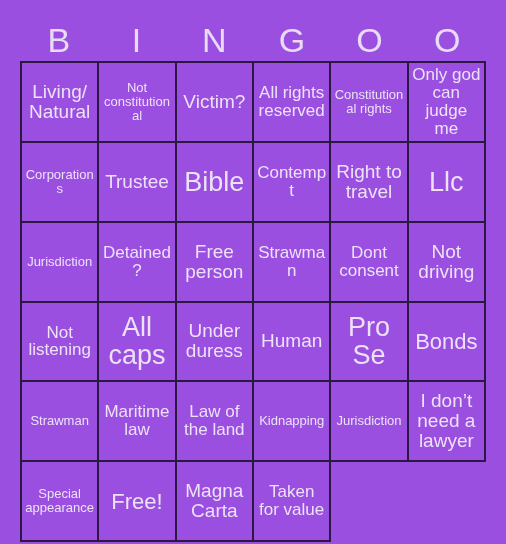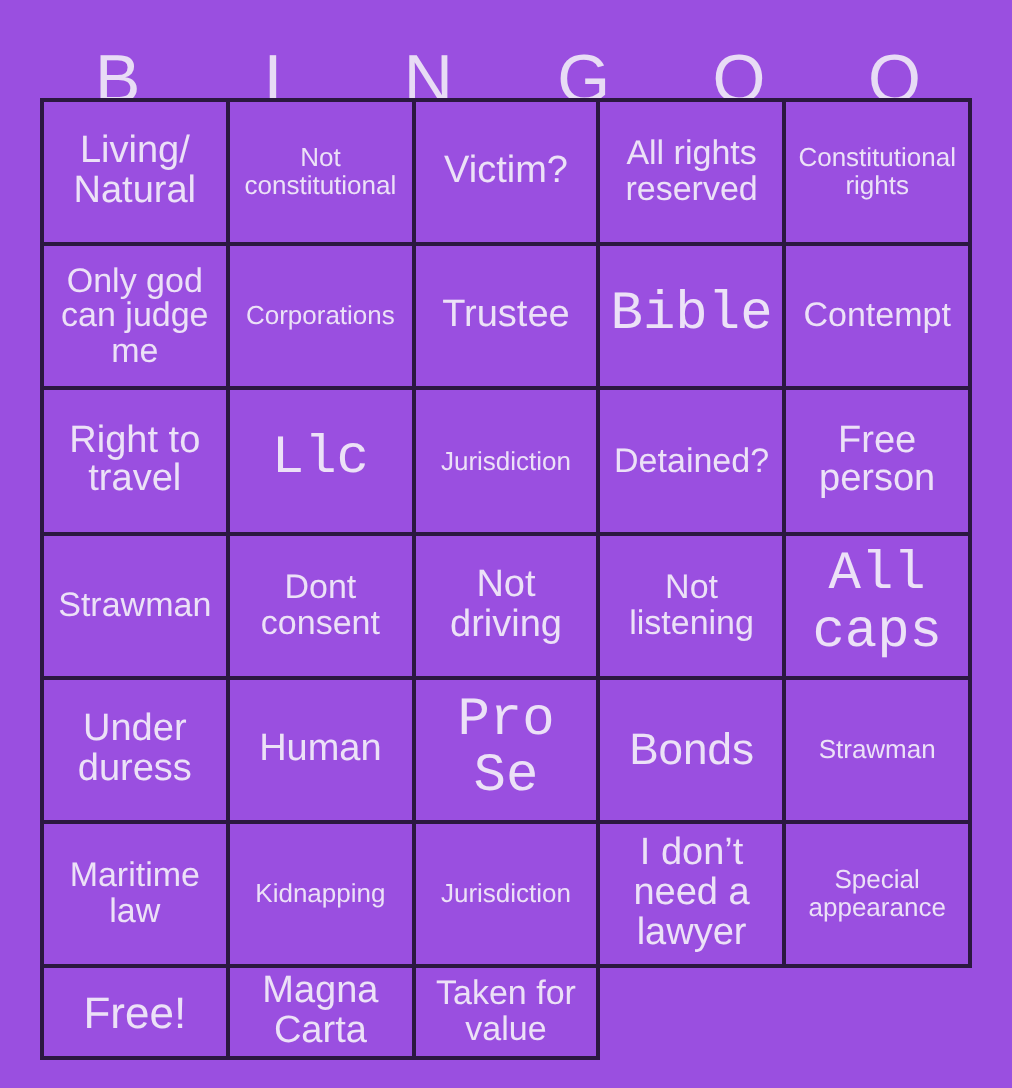--- a/index.html
+++ b/index.html
@@ -36,28 +36,28 @@
     justify-content: center;
     color: #e8dcf5;
     font-size: 34px;
     font-weight: 400;
     line-height: 1;
     letter-spacing: 0px;
   }
   #grid {
     position: absolute;
     left: 20px;
-    top: 49px;
+    top: 61px;
     width: 466px;
     height: 481px;
     box-sizing: border-box;
     border-top: 2px solid #2b1840;
     border-left: 2px solid #2b1840;
     display: grid;
-    grid-template-columns: repeat(5, 1fr);
+    grid-template-columns: repeat(6, 1fr);
     grid-template-rows: repeat(6, 1fr);
   }
   .cell {
     box-sizing: border-box;
     border-right: 2px solid #2b1840;
     border-bottom: 2px solid #2b1840;
     background: #9a4fe0;
     display: flex;
     align-items: center;
     justify-content: center;
@@ -67,21 +67,21 @@
     overflow: hidden;
     line-height: 1.05;
     word-break: break-word;
     hyphens: none;
   }
   .cell span {
     display: block;
     width: 100%;
   }
   
-  .fs-xxl { font-size: 27px; font-family: Liberation Mono, monospace; }
+  .fs-xxl { font-size: 27px; }
   .fs-xl  { font-size: 22px; }
   .fs-l   { font-size: 19px; }
   .fs-m   { font-size: 17px; }
   .fs-s   { font-size: 13px; }
   .fs-xs  { font-size: 13px; }
 </style>
 </head>
 <body>
 
 <div id="card">
@@ -168,20 +168,23 @@
       <div class="cell">
         <span class="fs-xl">Bonds</span>
       </div>
       <div class="cell">
         <span class="fs-s">Strawman</span>
       </div>
       <div class="cell">
         <span class="fs-m">Maritime law</span>
       </div>
       <div class="cell">
+        <span class="fs-m">Law of the land</span>
+      </div>
+      <div class="cell">
         <span class="fs-s">Kidnapping</span>
       </div>
       <div class="cell">
         <span class="fs-s">Jurisdiction</span>
       </div>
       <div class="cell">
         <span class="fs-l">I don’t need a lawyer</span>
       </div>
       <div class="cell">
         <span class="fs-s">Special appearance</span>

